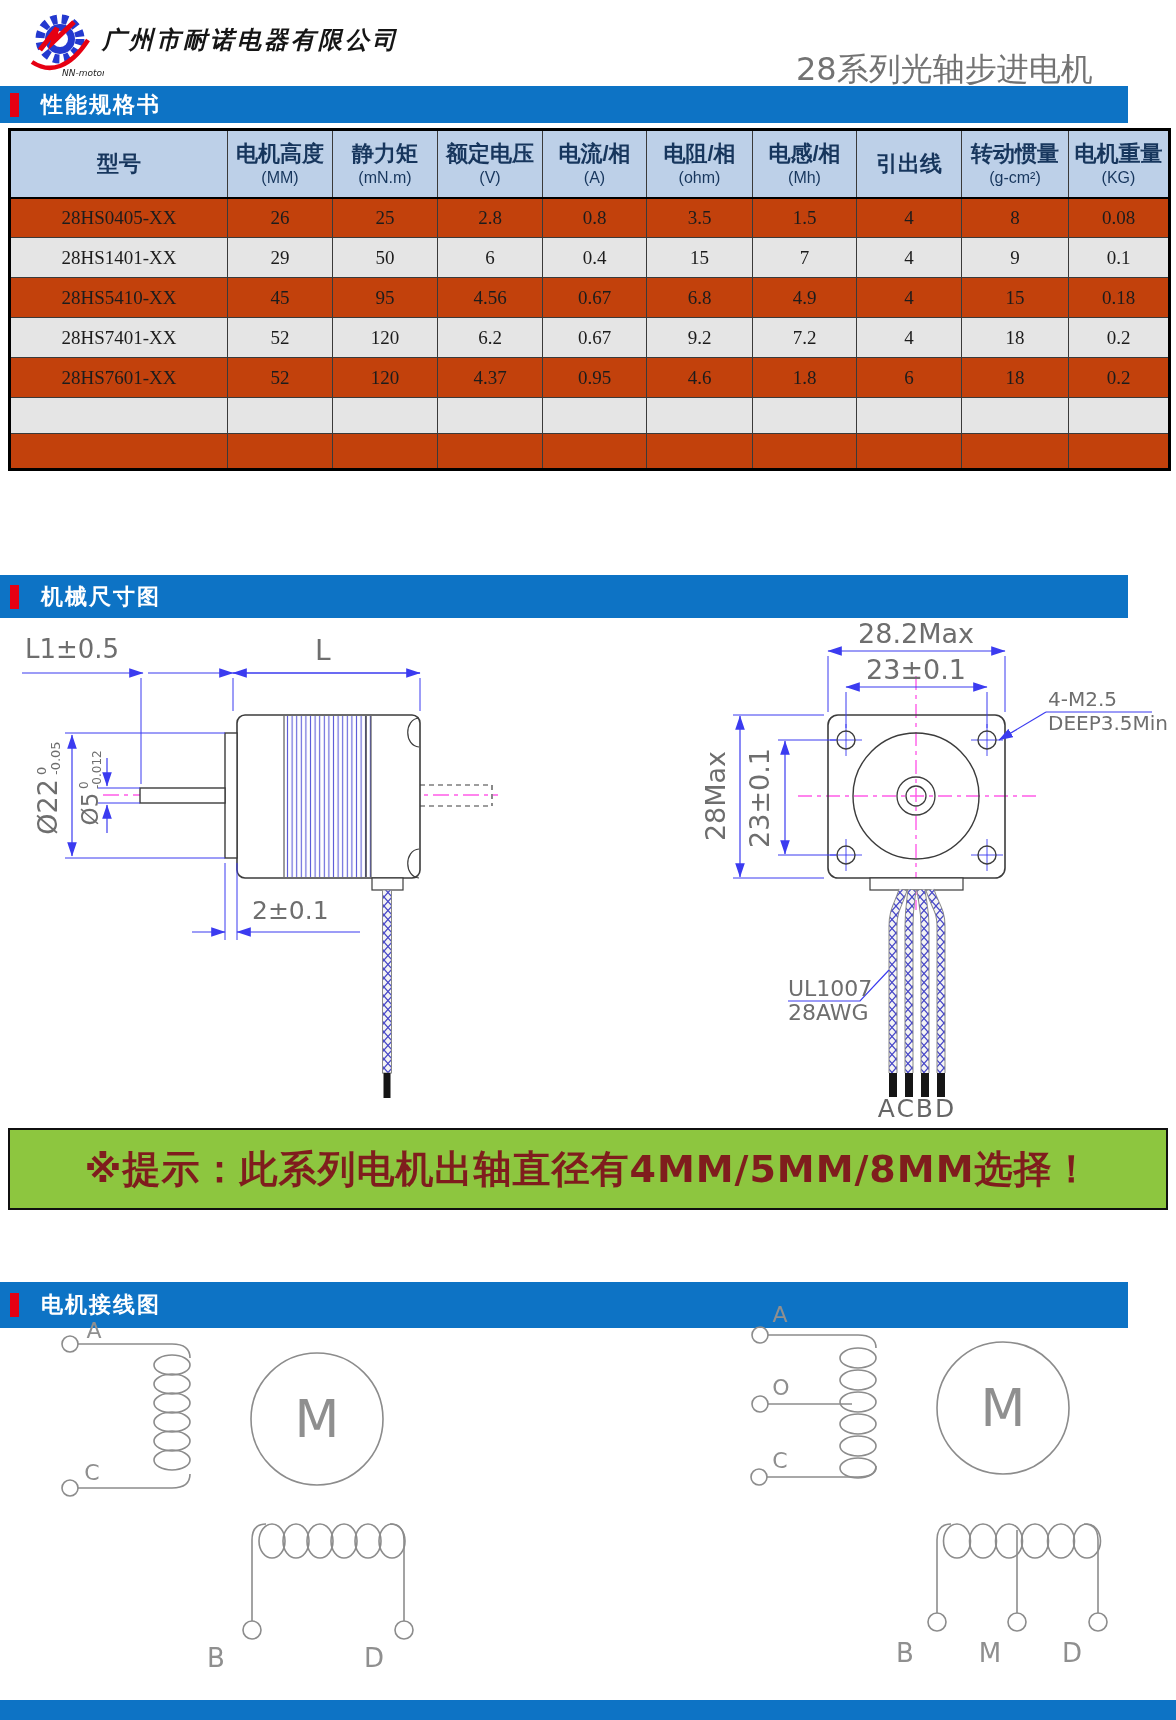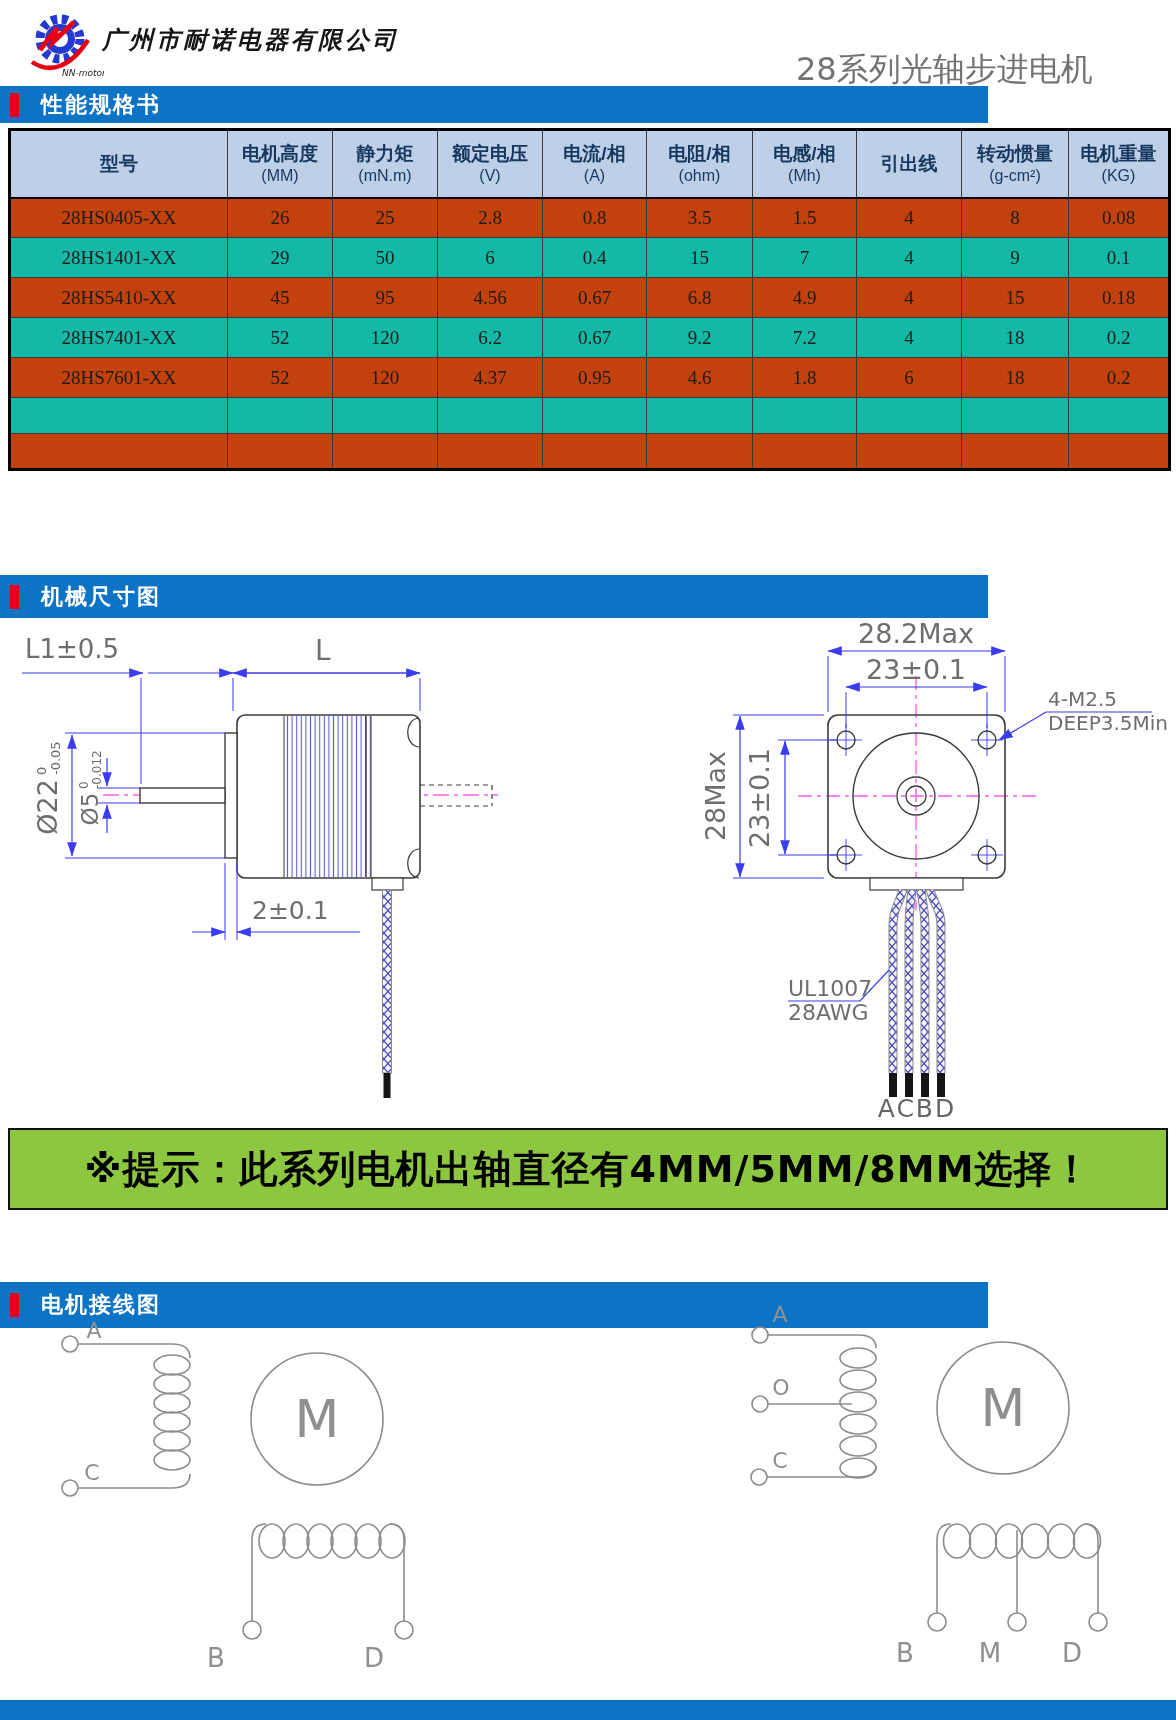--- a/index.html
+++ b/index.html
@@ -5,47 +5,47 @@
   html,body{margin:0;padding:0;background:#e8e8e8;}
   .page{position:relative;width:1176px;height:1720px;background:#ffffff;overflow:hidden;
         font-family:"Liberation Sans", sans-serif;margin:0 auto;}
   
   .hdr-logo{position:absolute;left:24px;top:6px;width:80px;height:78px;}
   .company{position:absolute;left:102px;top:24px;width:480px;font-family:"DejaVu Serif", serif;
            font-style:italic;font-weight:700;font-size:24px;letter-spacing:3px;color:#151515;}
   .product-title{position:absolute;left:796px;top:48px;font-size:32px;font-weight:400;color:#737373;
            font-family:"DejaVu Sans", sans-serif;}
   
-  .bar{position:absolute;left:0;width:988px;background:#0d73c5;display:flex;align-items:center;}
+  .bar{position:absolute;left:0;width:1128px;background:#0d73c5;display:flex;align-items:center;}
   .bar .accent{width:9px;height:24px;background:#e60012;margin-left:10px;flex:none;}
   .bar .bar-label{color:#fff;font-size:22px;font-weight:700;margin-left:22px;letter-spacing:2px;}
   #bar-spec{top:86px;height:37px;}
   #bar-dim{top:575px;height:43px;}
   #bar-wire{top:1246px;height:46px;margin-top:36px;}
   
   table.spec{position:absolute;top:128px;left:8px;width:1160px;border-collapse:collapse;
              table-layout:fixed;border:3px solid #000;}
   table.spec th,table.spec td{border:1px solid #3a3a3a;text-align:center;vertical-align:middle;
              overflow:hidden;padding:0;}
   table.spec thead tr{height:68px;}
   table.spec thead th{background:#bdd0e8;color:#17365d;border-bottom:2px solid #000;}
-  .hl{font-size:19px;font-weight:700;line-height:1.25;}
+  .hl{font-size:22px;font-weight:700;line-height:1.25;}
   .hu{font-size:16px;font-weight:400;line-height:1.2;}
   table.spec tbody tr{height:40px;}
   table.spec tbody tr.blank{height:36px;}
   table.spec td{font-family:"Liberation Serif", serif;font-size:19px;color:#1c1c1c;}
   tr.zg td{background:#c2410c;}
-  tr.zw td{background:#14b8a6;}
+  tr.zw td{background:#e5e5e5;}
   
   .dim-svg{position:absolute;top:618px;left:0;}
   .wire-svg{position:absolute;top:1300px;left:0;}
   
   .notice{position:absolute;top:1128px;left:8px;width:1156px;height:78px;background:#8dc63f;
           border:2px solid #101010;display:flex;align-items:center;justify-content:center;}
-  .notice span{font-size:38px;font-weight:900;color:#000000;font-family:"DejaVu Sans", sans-serif;
+  .notice span{font-size:38px;font-weight:900;color:#7f1d1d;font-family:"DejaVu Sans", sans-serif;
           letter-spacing:1px;}
   
   .footer-bar{position:absolute;top:1700px;left:0;width:1176px;height:20px;background:#0d73c5;}
   
   text{font-family:"DejaVu Sans", sans-serif;}
   .dimtxt{fill:#6e6e6e;}
   .wiretxt{fill:#8f8f8f;}
 </style>
 </head>
 <body>

